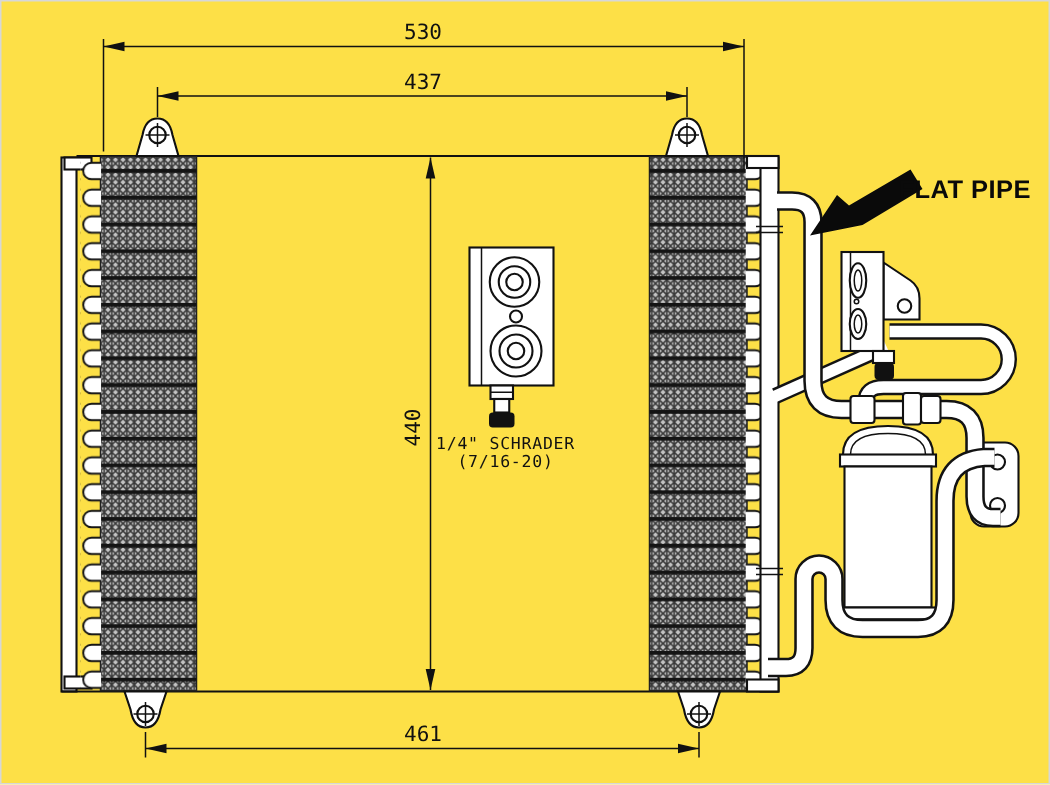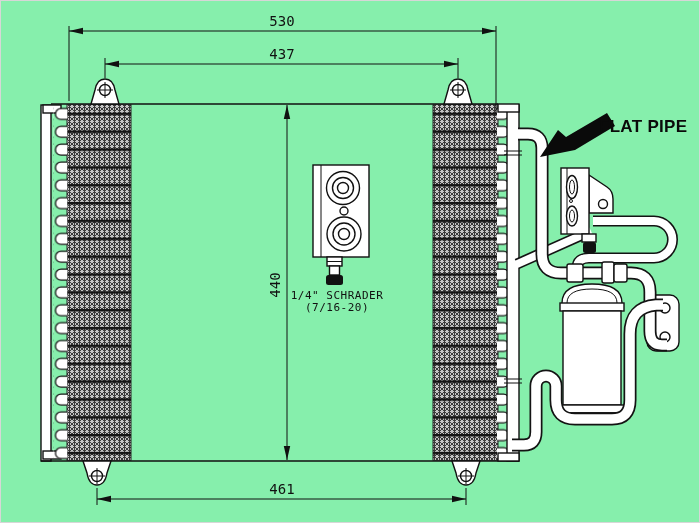--- a/index.html
+++ b/index.html
@@ -1,17 +1,17 @@
 <!DOCTYPE html>
 <html><head>
 <meta charset="utf-8">
 <style>
   html,body{margin:0;padding:0;background:#fff;}
   #stage{
-    position:relative;width:700px;height:523px;background:#86efac;
+    position:relative;width:700px;height:523px;background:#fde047;
     border:1px solid #d7d7d7;box-sizing:border-box;overflow:hidden;
     font-family:"DejaVu Sans Mono", monospace;
   }
   svg{display:block;}
   .thin{stroke:#111;stroke-width:1;fill:none;}
   .draw{stroke:#111;stroke-width:1.4;fill:none;}
   .part{stroke:#111;stroke-width:1.4;fill:#fff;}
   .dim{stroke:#111;stroke-width:1;fill:none;}
   .arrow{fill:#111;stroke:none;}
   .dimtext{font-family:"DejaVu Sans Mono",monospace;font-size:14px;fill:#111;}

